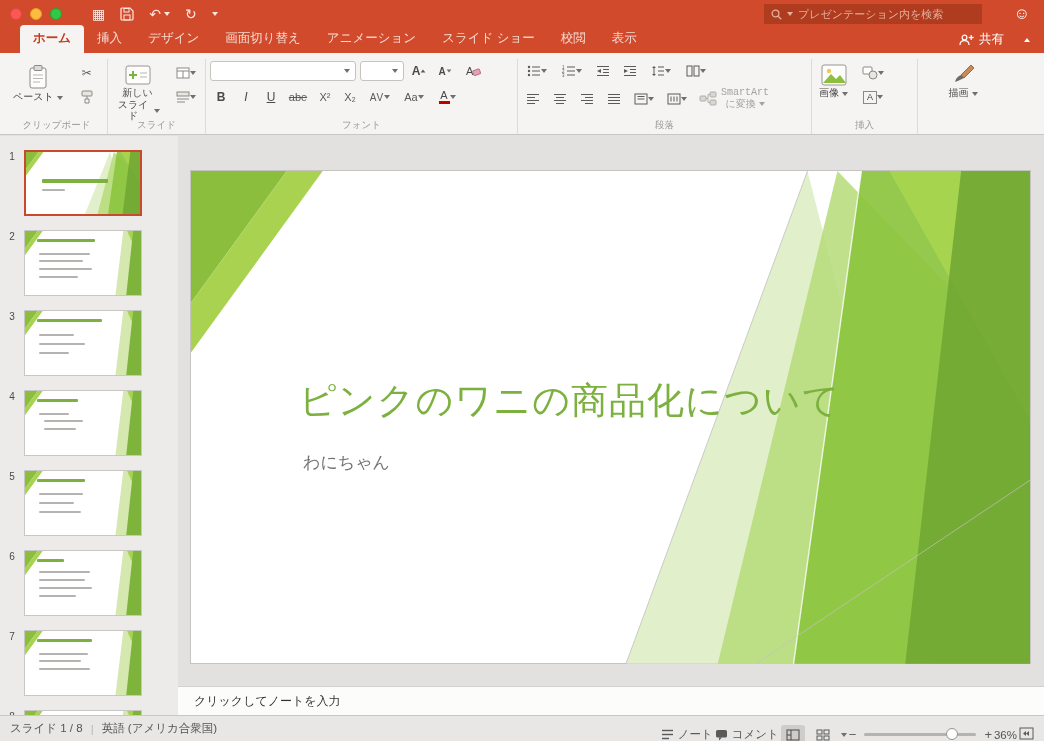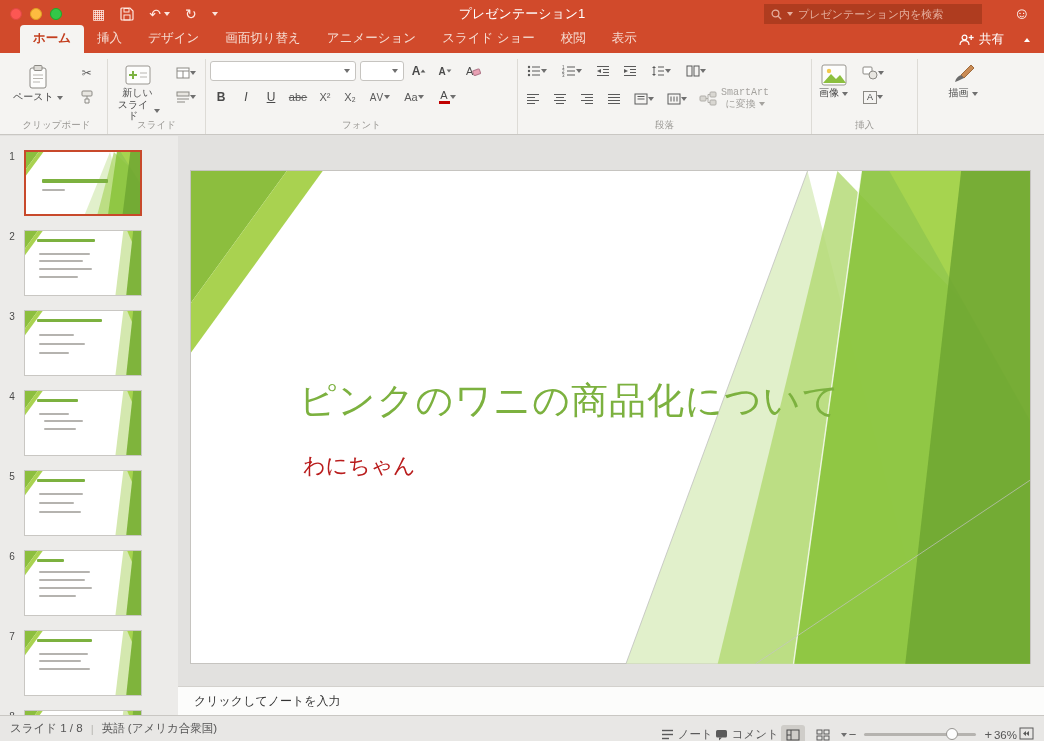--- a/index.html
+++ b/index.html
@@ -51,21 +51,21 @@
   .thumbnum { width:24px; text-align:center; font-size:10px; color:#4A4A4A; padding-top:1px; }
   .thumbbox { width:118px; height:66px; background:#fff; border:1px solid #C9C7C3; position:relative; overflow:hidden; }
   .thumbbox.selected { border:2px solid #C8492B; }
   .tline { position:absolute; border-radius:1px; }
 
   
   .mainarea { position:absolute; left:178px; top:136px; right:0; bottom:26px; background:#E2E1DF; }
   .slide { position:absolute; left:12px; top:34px; width:841px; height:494px; background:#fff; border:1px solid #C6C4C0; }
   .slide svg { position:absolute; inset:0; }
   .slide-title { position:absolute; left:108px; top:208px; width:620px; font-size:37px; line-height:1.2; color:#7CB13F; font-weight:500; letter-spacing:1px; }
-  .slide-subtitle { position:absolute; left:112px; top:280px; font-size:22px; color:#b91c1c; }
+  .slide-subtitle { position:absolute; left:112px; top:280px; font-size:17px; color:#737373; }
   .notesbar { position:absolute; left:0; right:0; bottom:0; height:29px; background:#FCFCFB; border-top:1px solid #D3D1CD; display:flex; align-items:center; padding-left:16px; font-size:12px; color:#333; }
 
   
   .statusbar { position:absolute; left:0; right:0; bottom:0; height:26px; background:#E8E7E5; border-top:1px solid #C9C7C3; display:flex; align-items:center; font-size:11.5px; color:#555; padding:0 10px; }
   .sb-sep { color:#B8B6B2; margin:0 8px; }
   .sb-right { margin-left:auto; display:flex; align-items:center; gap:2px;margin-top:12px; }
   .sb-item { display:flex; align-items:center; gap:4px; }
   .viewbtn { width:24px; height:19px; display:flex; align-items:center; justify-content:center; border-radius:3px; }
   .viewbtn.active { background:#CFCDC9; }
   .zoomtrack { position:relative; width:112px; height:3px; background:#B5B3AF; border-radius:2px; }
@@ -92,21 +92,20 @@
             <rect x="4" y="1.5" width="5" height="3.5" fill="none" stroke="#FFE9E2"></rect>
           </svg>
       </span>
       <span class="tb-icon">
           <span>↶</span>
           <span class="caret white"></span>
         </span>
       <span class="tb-icon">↻</span>
       <span class="caret white"></span>
     </div>
-    <div class="tb-title">プレゼンテーション1</div>
     <div class="searchbox">
       <svg width="11" height="11" viewBox="0 0 11 11">
           <circle cx="4.5" cy="4.5" r="3.4" fill="none" stroke="#E5AE9D" stroke-width="1.3"></circle>
           <line x1="7.2" y1="7.2" x2="10.2" y2="10.2" stroke="#E5AE9D" stroke-width="1.3"></line>
         </svg>
       <span class="caret" style="border-top-color:#E5AE9D"></span>
       <span class="ph">プレゼンテーション内を検索</span>
     </div>
     <span class="smiley">☺</span>
   </div>

